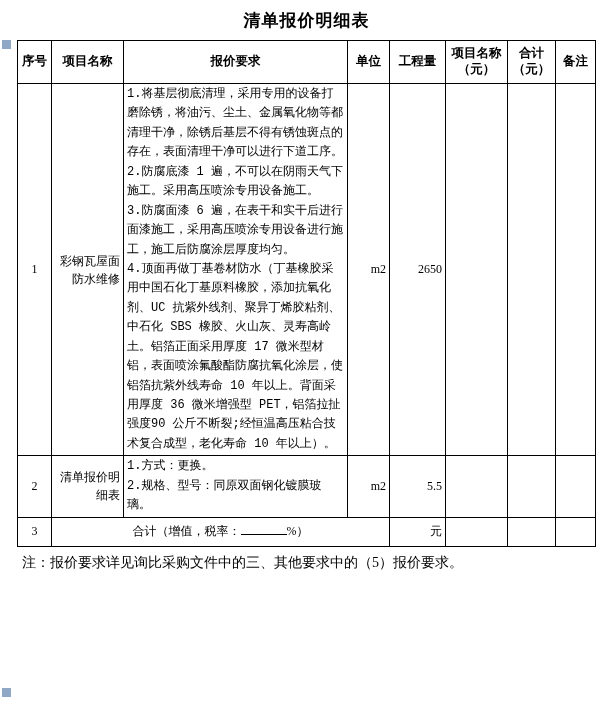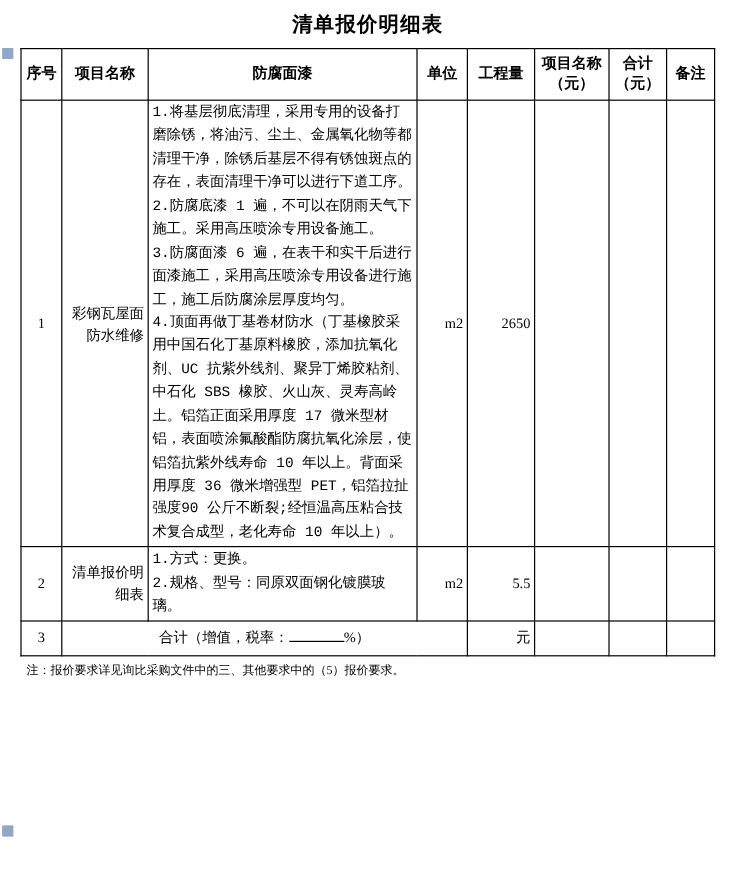--- a/index.html
+++ b/index.html
@@ -112,21 +112,21 @@
     text-align: center;
     font-size: 12.5px;
   }
   .sum-cell .blank {
     display: inline-block;
     border-bottom: 1px solid #000;
     width: 46px;
   }
   .footnote {
     margin: 6px 0 0 22px;
-    font-size: 10px;
+    font-size: 14px;
     line-height: 1.4;
   }
   .row-main td { height: auto; }
   .small-row td { height: 34px; }
 </style>
 </head>
 <body>
 
 <div class="page">
 
@@ -151,21 +151,21 @@
         <col class="c-unit">
       <col class="c-qty">
         <col class="c-price">
         <col class="c-total">
         <col class="c-note">
     </colgroup>
     <thead>
       <tr>
         <th>序号</th>
         <th>项目名称</th>
-        <th>防腐面漆</th>
+        <th>报价要求</th>
         <th>单位</th>
         <th>工程量</th>
         <th>
           <div>项目名称</div>
           <div>（元）</div>
         </th>
         <th>
           <div>合计</div>
           <div>（元）</div>
         </th>

